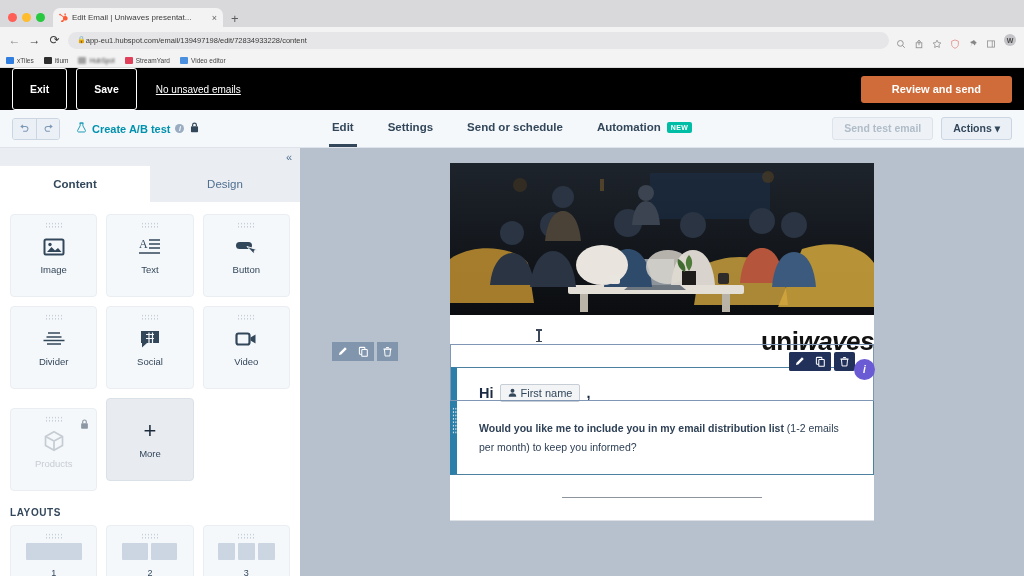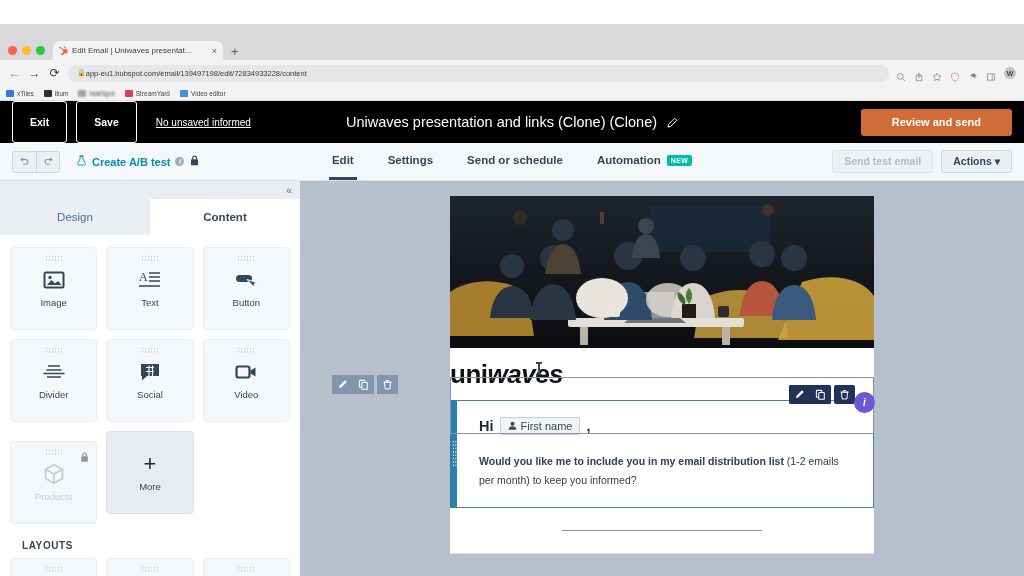--- a/index.html
+++ b/index.html
@@ -6,23 +6,22 @@
   html, body {
     width: 1024px; height: 576px;
     overflow: hidden;
     font-family: "Liberation Sans", sans-serif;
     background: #fff;
   }
   #app { position: relative; width: 1024px; height: 576px; }
 
   
   .browser-topbar {
-    height: 36px; background: #d9d9dc; display: flex; align-items: flex-end;
+    height: 27px; background: #d9d9dc; display: flex; align-items: flex-end;
     position: relative;
-    margin-top: 24px;
   }
   .traffic { display: flex; gap: 5px; padding: 0 8px 5px 8px; align-items: center; }
   .dot { width: 9px; height: 9px; border-radius: 50%; }
   .dot.red { background: #ff5f57; }
   .dot.yellow { background: #febc2e; }
   .dot.green { background: #28c840; }
   .tab {
     height: 19px; min-width: 170px; max-width: 190px; background: #f3f3f4;
     border-radius: 7px 7px 0 0; display: flex; align-items: center;
     gap: 4px; padding: 0 6px; font-size: 8px; color: #3c3c3c; white-space: nowrap;
@@ -168,21 +167,21 @@
     background-size: 3px 3.2px;
   }
   .mod-ico { width: 22px; height: 22px; color: #33475b; }
   .mod-ico svg { display: block; }
   .mod-label { font-size: 9.5px; color: #33475b; }
   .mod-card.locked .mod-ico, .mod-card.locked .mod-label { color: #b6bec7; opacity: .75; }
   .lock-badge { position: absolute; top: 6px; right: 7px; width: 9px; height: 10px; }
   .plus-ico { font-size: 22px; color: #1b2a3a; line-height: 1; font-weight: 300; }
   .layouts-title {
     font-size: 10px; font-weight: bold; color: #33475b; letter-spacing: .6px;
-    padding: 16px 0 7px 22px;
+    padding: 16px 0 7px 10px;
   }
   .layout-grid {
     display: grid; grid-template-columns: repeat(3, 1fr); gap: 9px;
     padding: 0 10px;
   }
   .lay-card {
     background: #f5f8fa; border: 1px solid #eaeef2; border-radius: 4px;
     height: 70px; display: flex; flex-direction: column; align-items: center;
     justify-content: center; gap: 8px; position: relative; cursor: grab;
   }
@@ -197,21 +196,21 @@
   .email-sheet {
     position: absolute; left: 150px; top: 15px; width: 424px; background: #fff;
   }
   .hero-img {
     height: 152px; position: relative; overflow: hidden;
     background: linear-gradient(170deg,#1d2026 0%, #0d0f12 55%, #14161b 100%);
   }
   .hero-img .scene { position: absolute; inset: 0; }
   .logo-band {
     background: #fff; height: 52px; display: flex; align-items: center;
-    justify-content: flex-start; position: relative;
+    justify-content: flex-end; position: relative; padding-left: 31px;
   }
   .logo-text { font-size: 26px; color: #111; letter-spacing: -.5px; }
   .logo-text .uni { font-weight: bold; }
   .logo-text .waves { font-weight: bold; font-style: italic; }
   .caret-i {
     position: absolute; left: 88px; top: 14px; width: 1.5px; height: 13px;
     background: #3c4858;
   }
   .caret-i::before, .caret-i::after {
     content: ""; position: absolute; left: -2.5px; width: 6.5px; height: 1.5px;
@@ -362,29 +361,21 @@
     <div class="bm">
       <span class="bm-ico" style="background:#4a8fe0"></span>
       <span>Video editor</span>
     </div>
   </div>
 
   <div class="hs-header">
     <div class="hdr-left">
       <button class="btn-ghost">Exit</button>
       <button class="btn-ghost">Save</button>
-      <span class="link-unsaved">No unsaved informed</span>
-    </div>
-    <div class="hdr-title">
-      <span>Uniwaves presentation and links (Clone) (Clone)</span>
-      <span class="pencil-hdr">
-        <svg viewBox="0 0 16 16">
-            <path d="M11.6 1.6l2.8 2.8-8.2 8.2-3.6.8.8-3.6z" fill="none" stroke="#fff" stroke-width="1.3"></path>
-          </svg>
-      </span>
+      <span class="link-unsaved">No unsaved emails</span>
     </div>
     <button class="btn-primary">Review and send</button>
   </div>
 
   <div class="hs-subbar">
     <div class="undo-group">
       <span class="undo-btn">
         <svg viewBox="0 0 16 16" width="11" height="11">
             <path d="M4 5h5.5a3.5 3.5 0 010 7H6" fill="none" stroke="#7c98b6" stroke-width="1.5"></path>
             <path d="M6 2.6L3 5l3 2.4" fill="none" stroke="#7c98b6" stroke-width="1.5"></path>
@@ -437,25 +428,25 @@
     </div>
   </div>
 
   <div class="hs-body">
 
     <div class="sidebar">
       <div class="collapse-row">
         <span class="collapse-chev">«</span>
       </div>
       <div class="side-tabs">
+        <div class="side-tab active">
+          <span>Content</span>
+        </div>
         <div class="side-tab">
           <span>Design</span>
-        </div>
-        <div class="side-tab active">
-          <span>Content</span>
         </div>
       </div>
 
       <div class="module-grid">
 
         <div class="mod-card">
           <span class="grip"></span>
           <span class="mod-ico">
             <svg viewBox="0 0 22 22">
                 <rect x="1.5" y="3.5" width="19" height="15" rx="1.5" fill="none" stroke="currentColor" stroke-width="2"></rect>

